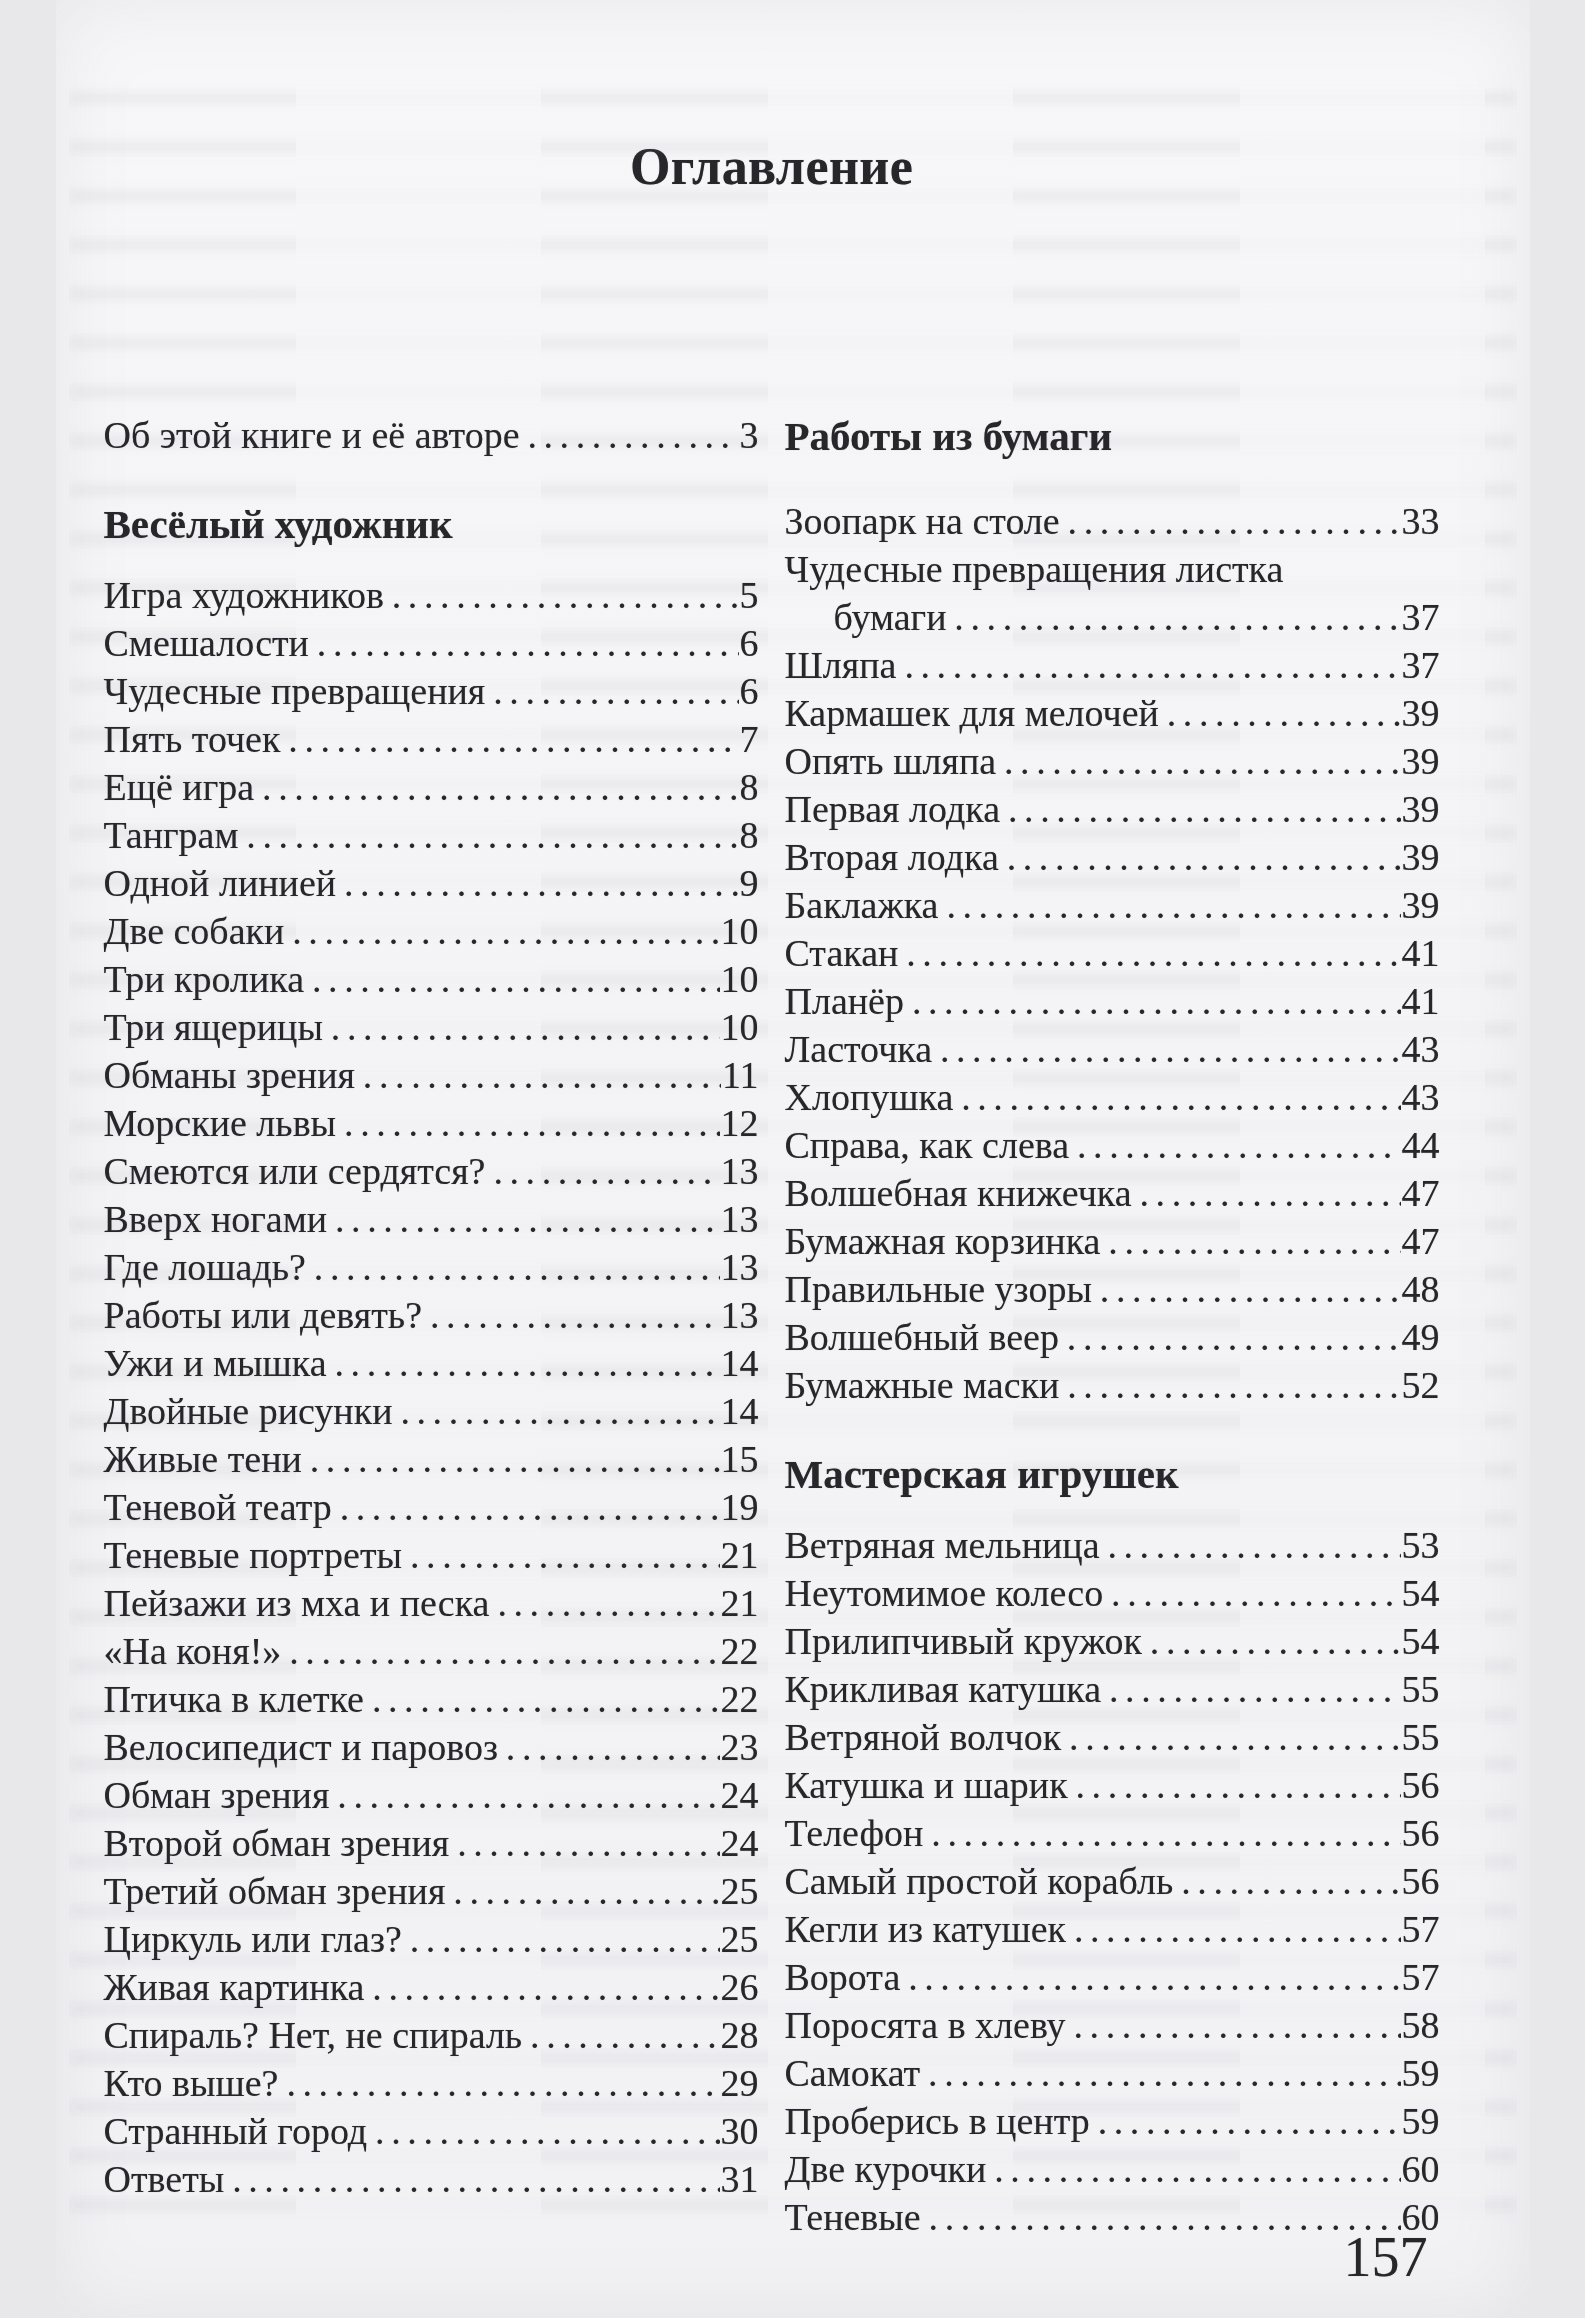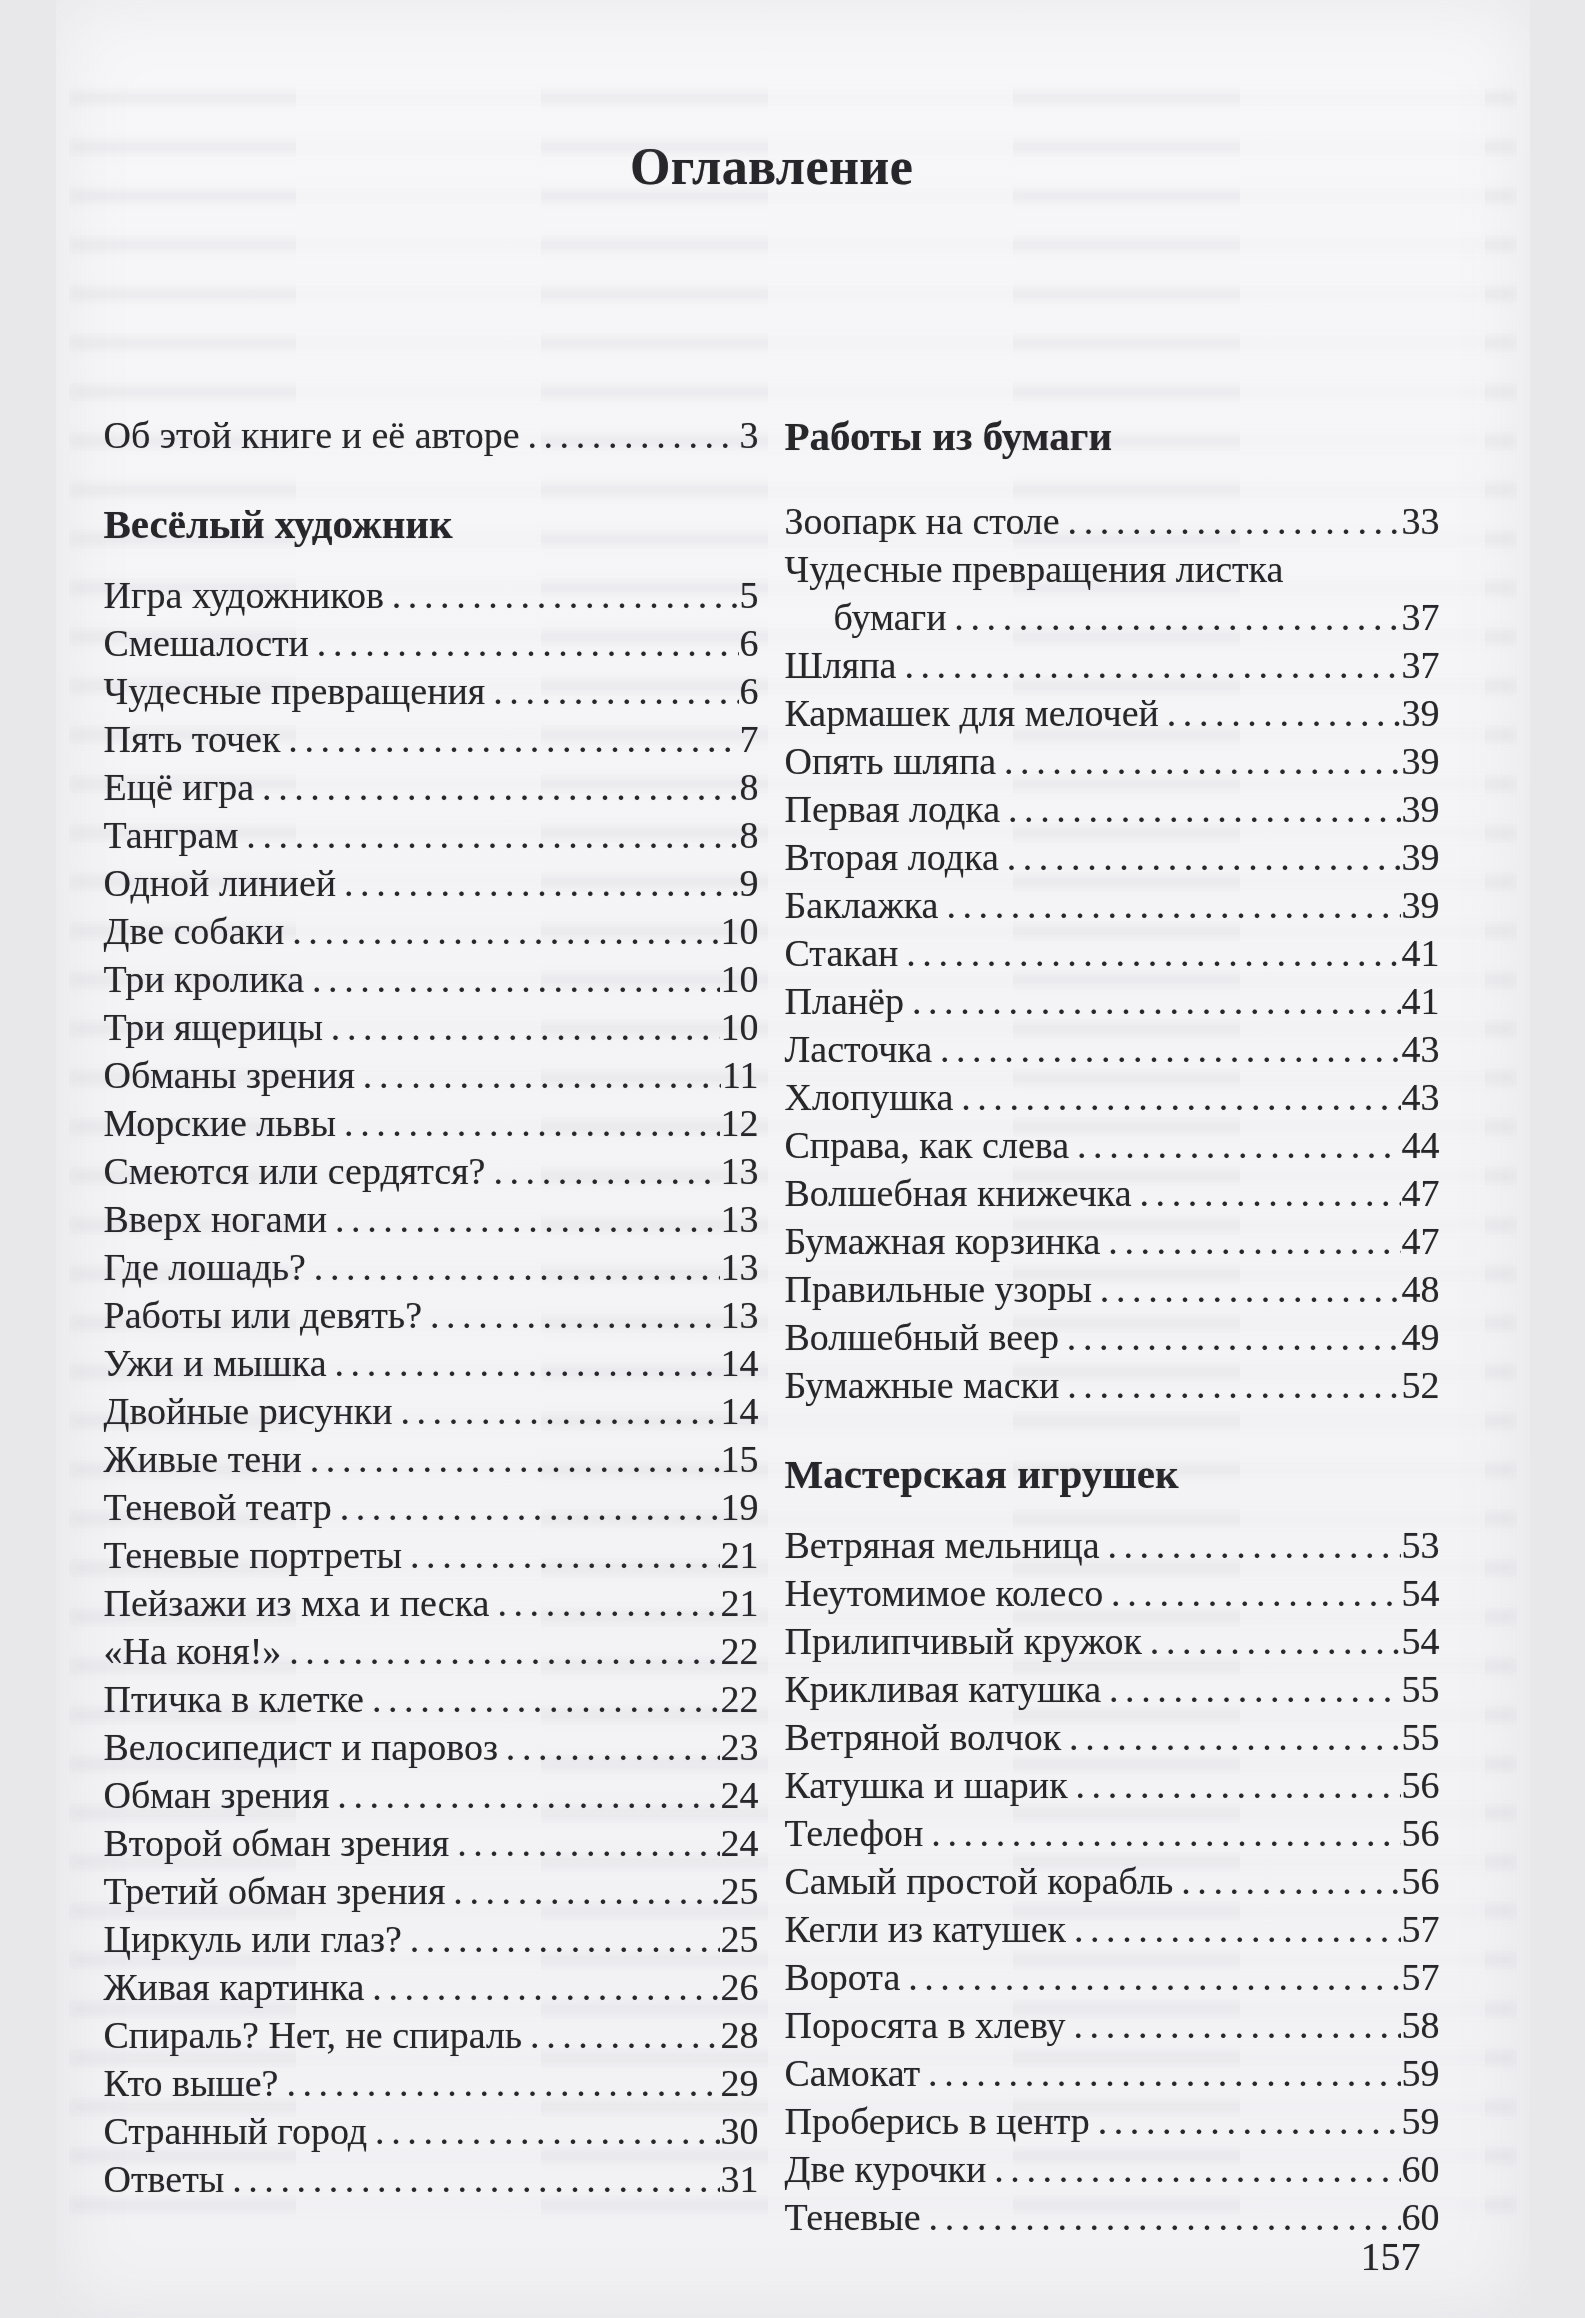--- a/index.html
+++ b/index.html
@@ -75,22 +75,22 @@
     margin: 0 0.9px 0 7.9px;
     letter-spacing: 6.6px;
   }
   .dots::after {
     content: "...........................................................................";
   }
   .pg { white-space: nowrap; }
   .folio {
     position: absolute;
     top: 2233px;
-    right: 109px;
-    font-size: 40px;
+    right: 102px;
+    font-size: 56px;
     line-height: 48px;
     text-shadow: 0 0 0.9px rgba(38,38,43,.4);
     font-family: Liberation Serif, serif;
   }
 </style>
 </head>
 <body>
 
 <div class="page">
   <div class="bleed"></div>

